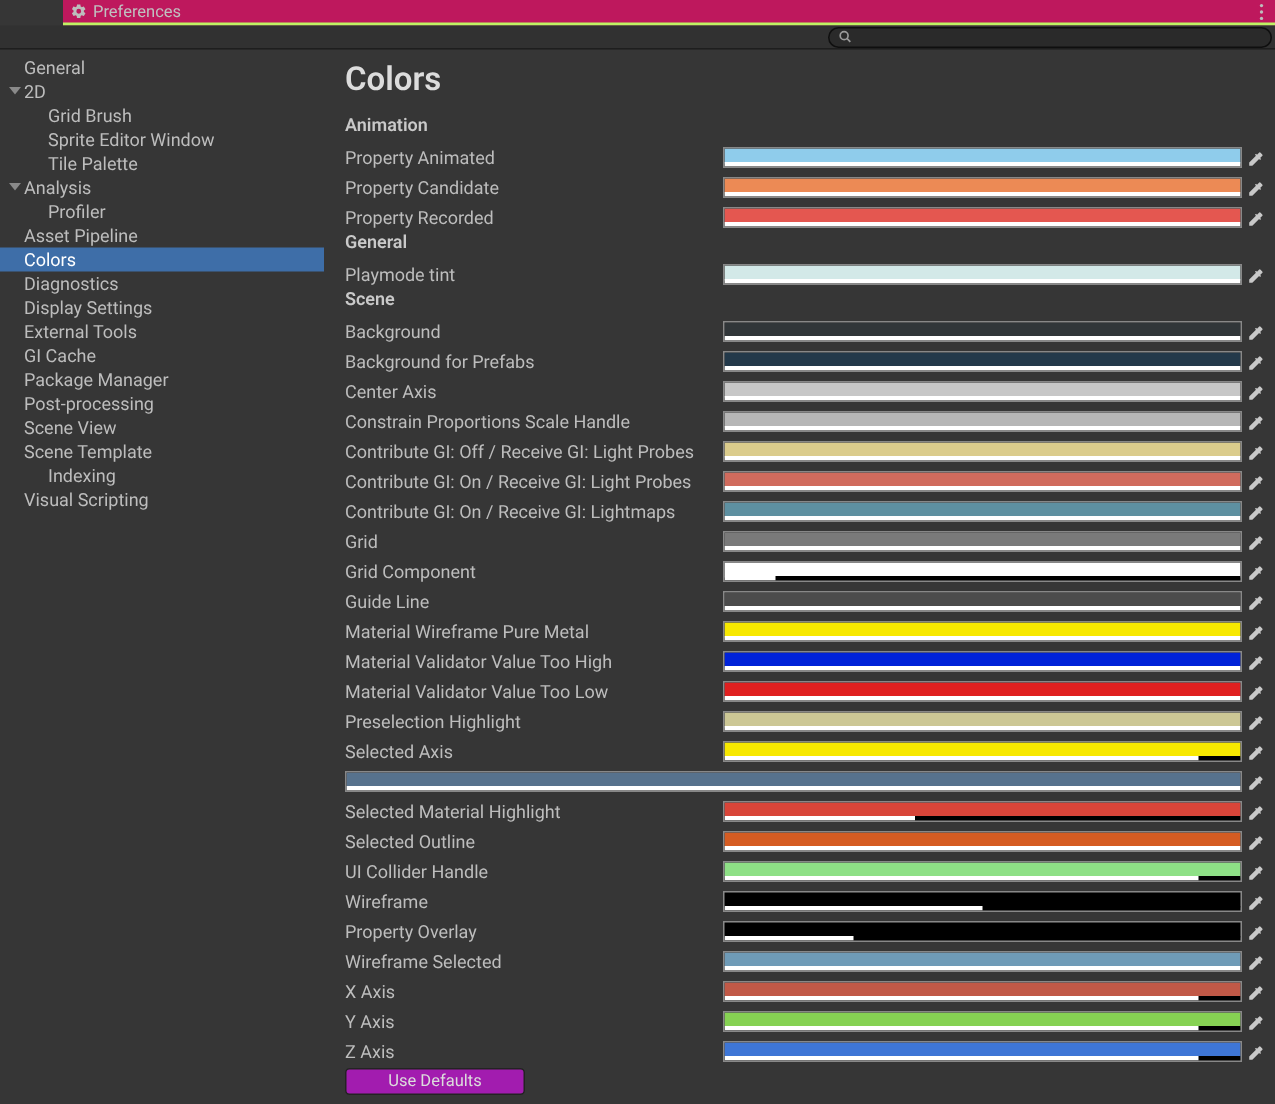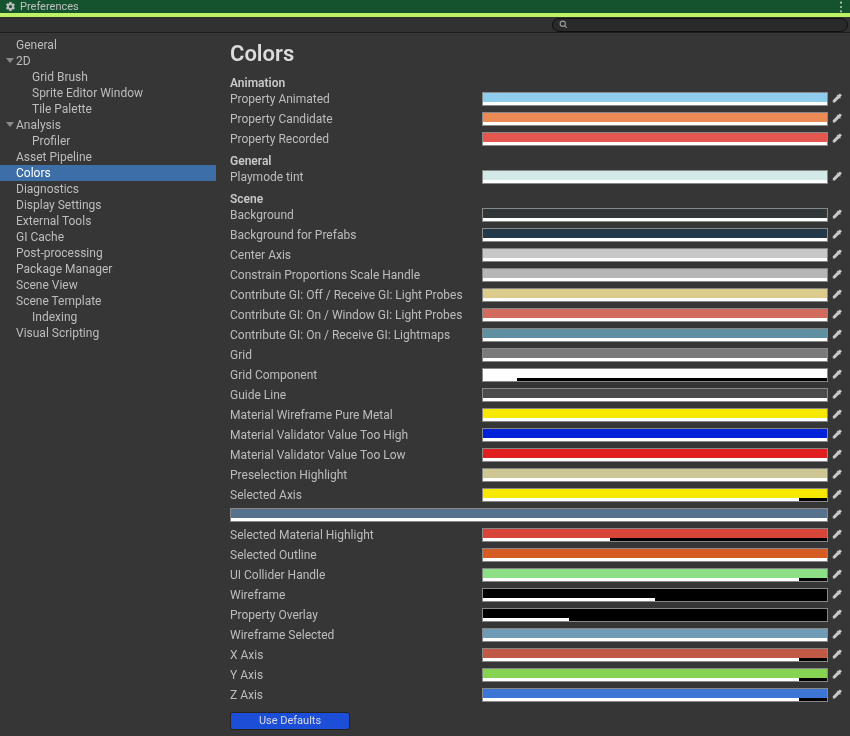--- a/index.html
+++ b/index.html
@@ -10,28 +10,29 @@
     height: 736px;
     background: #363636;
     font-family: -apple-system, BlinkMacSystemFont, "Segoe UI", Roboto, sans-serif;
     font-size: 12px;
     color: #bdbdbd;
     overflow: hidden;
     position: relative;
   }
   .titlebar {
     height: 17px;
-    background: #14532d;
-    border-bottom: 4px solid #bef264;
+    background: #be185d;
+    border-bottom: 2px solid #bef264;
     display: flex;
     align-items: center;
     padding-left: 5px;
     color: #c0c0c0;
     font-size: 11px;
     position: relative;
+    margin-left: 42px;
   }
   .titlebar .gear { margin-right: 4px; }
   .titlebar .kebab { position:absolute; right:4px; top:0; height:100%; display:flex; align-items:center;}
   .tabbar {
     height: 16px;
     background: #313131;
     border-bottom: 1px solid #1e1e1e;
     position: relative;
   }
   .searchwrap {
@@ -78,21 +79,21 @@
   .main {
     flex:1;
     padding: 8px 6px 0 14px;
     overflow:hidden;
     position:relative;
   }
   h1.title { margin:0 0 8px 0; font-size:22px; font-weight:600; color:#dcdcdc; }
   .section-label { font-weight:600; color:#c9c9c9; height:18px; line-height:18px;}
   .prop-row {
     height: 20px;
-    display:flex; align-items:flex-start;
+    display:flex; align-items:flex-end;
   }
   .prop-label {
     width: 252px;
     flex-shrink:0;
     color:#bdbdbd;
     white-space:nowrap;
   }
   .color-field {
     flex:1;
     height:14px;
@@ -108,21 +109,21 @@
     width:14px;
     margin-left:2px;
     display:flex;align-items:center;justify-content:center;
     color:#ccc;
   }
   .btn-defaults {
     margin-top:4px;
     width:120px; height:18px;
     border:1px solid #232323;
     border-radius:3px;
-    background:#1d4ed8;
+    background:#a21caf;
     color:#dcdcdc;
     font-size:11px;
     text-align:center;
     line-height:16px;
   }
   svg { display:block; }
 </style>
 </head>
 <body>
 
@@ -161,22 +162,22 @@
       <div class="side-item indent1">Sprite Editor Window</div>
       <div class="side-item indent1">Tile Palette</div>
       <div class="side-item foldout">Analysis</div>
       <div class="side-item indent1">Profiler</div>
       <div class="side-item">Asset Pipeline</div>
       <div class="side-item selected">Colors</div>
       <div class="side-item">Diagnostics</div>
       <div class="side-item">Display Settings</div>
       <div class="side-item">External Tools</div>
       <div class="side-item">GI Cache</div>
+      <div class="side-item">Package Manager</div>
       <div class="side-item">Post-processing</div>
-      <div class="side-item">Package Manager</div>
       <div class="side-item">Scene View</div>
       <div class="side-item">Scene Template</div>
       <div class="side-item indent1">Indexing</div>
       <div class="side-item">Visual Scripting</div>
     </div>
   <div class="main">
     <h1 class="title">Colors</h1>
     <div id="props">
         <div class="section-label">Animation</div>
         <div class="prop-row">
@@ -301,21 +302,21 @@
               <div class="alpha-fill" style="width: 100%;"></div>
             </div>
           </div>
           <div class="eyedrop">
             <svg width="12" height="12" viewBox="0 0 24 24">
               <path fill="#c8c8c8" d="M20.7 5.6 18.4 3.3a1 1 0 0 0-1.4 0l-3 3-1.3-1.3-1.4 1.4 1.3 1.3-9 9V21h4.2l9-9 1.3 1.3 1.4-1.4-1.3-1.3 3-3a1 1 0 0 0 0-1.4z"></path>
             </svg>
           </div>
         </div>
         <div class="prop-row">
-          <div class="prop-label">Contribute GI: On / Window GI: Light Probes</div>
+          <div class="prop-label">Contribute GI: On / Receive GI: Light Probes</div>
           <div class="color-field">
             <div class="swatch" style="background: rgb(208, 107, 93);"></div>
             <div class="alpha-track">
               <div class="alpha-fill" style="width: 100%;"></div>
             </div>
           </div>
           <div class="eyedrop">
             <svg width="12" height="12" viewBox="0 0 24 24">
               <path fill="#c8c8c8" d="M20.7 5.6 18.4 3.3a1 1 0 0 0-1.4 0l-3 3-1.3-1.3-1.4 1.4 1.3 1.3-9 9V21h4.2l9-9 1.3 1.3 1.4-1.4-1.3-1.3 3-3a1 1 0 0 0 0-1.4z"></path>
             </svg>

